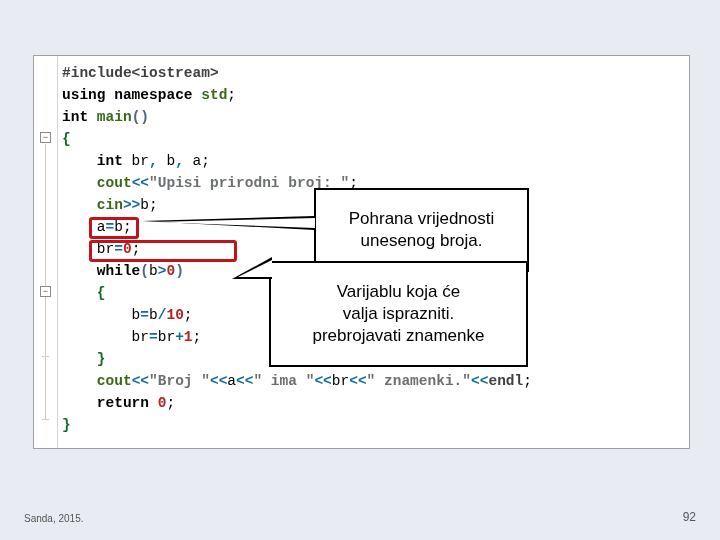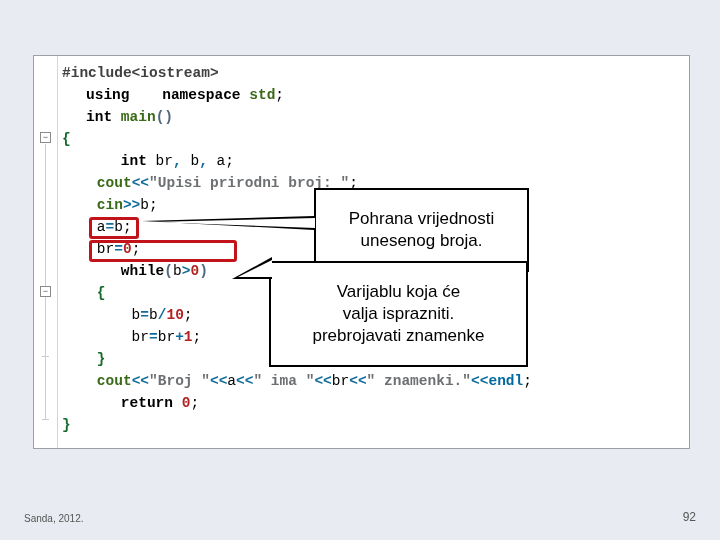--- a/index.html
+++ b/index.html
@@ -29,29 +29,29 @@
     position:absolute; left:11px; width:1px; background:#ccc;
   }
   .tick { position:absolute; left:8px; width:7px; height:1px; background:#ccc; }
   .code-area {
     position:absolute; left:28px; top:6px; right:6px;
     font-family:Consolas,"Courier New",monospace;
     font-size:14.5px; line-height:22px; color:#000;
     white-space:pre;
   }
   .code-line { height:22px; }
-  .k  { color:#000; font-weight:bold;margin-left:24px; }
+  .k  { color:#000; font-weight:bold; }
   .pp { color:#404040; font-weight:bold; }
   .fn { color:#3a6a18; font-weight:bold; }
   .pr { color:#52677f; font-weight:bold; }
   .nm { color:#b22222; font-weight:bold; }
   .op { color:#116c9c; font-weight:bold; }
   .br { color:#166a2c; font-weight:bold; }
   .str{ color:#6d7072; font-weight:bold; }
-  .endl{ color:#0369a1; font-weight:bold; }
+  .endl{ color:#404040; font-weight:bold; }
 
   .hilite {
     position:absolute; border:3px solid #c3131a; border-radius:3px;
     pointer-events:none;
   }
   .callout {
     position:absolute; background:#fff; border:2px solid #000;
     padding:18px 14px; text-align:center;
     font-size:17px; line-height:22px; color:#000;
   }
@@ -97,14 +97,14 @@
   <div class="callout" style="left:235px; top:205px; width:259px;">
     <div>Varijablu koja će</div>
     <div>valja isprazniti.</div>
     <div>prebrojavati znamenke</div>
   </div>
 
   <div class="tri" style="left:198px; top:197px; border-width:4px 0 22px 40px; border-color:transparent transparent #000 transparent;"></div>
   <div class="tri" style="left:204px; top:201px; border-width:3px 0 17px 34px; border-color:transparent transparent #fff transparent;"></div>
 </div>
 
-<div class="footer-left">Sanda, 2012.</div>
+<div class="footer-left">Sanda, 2015.</div>
 <div class="footer-right">92</div>
 
 </body></html>

